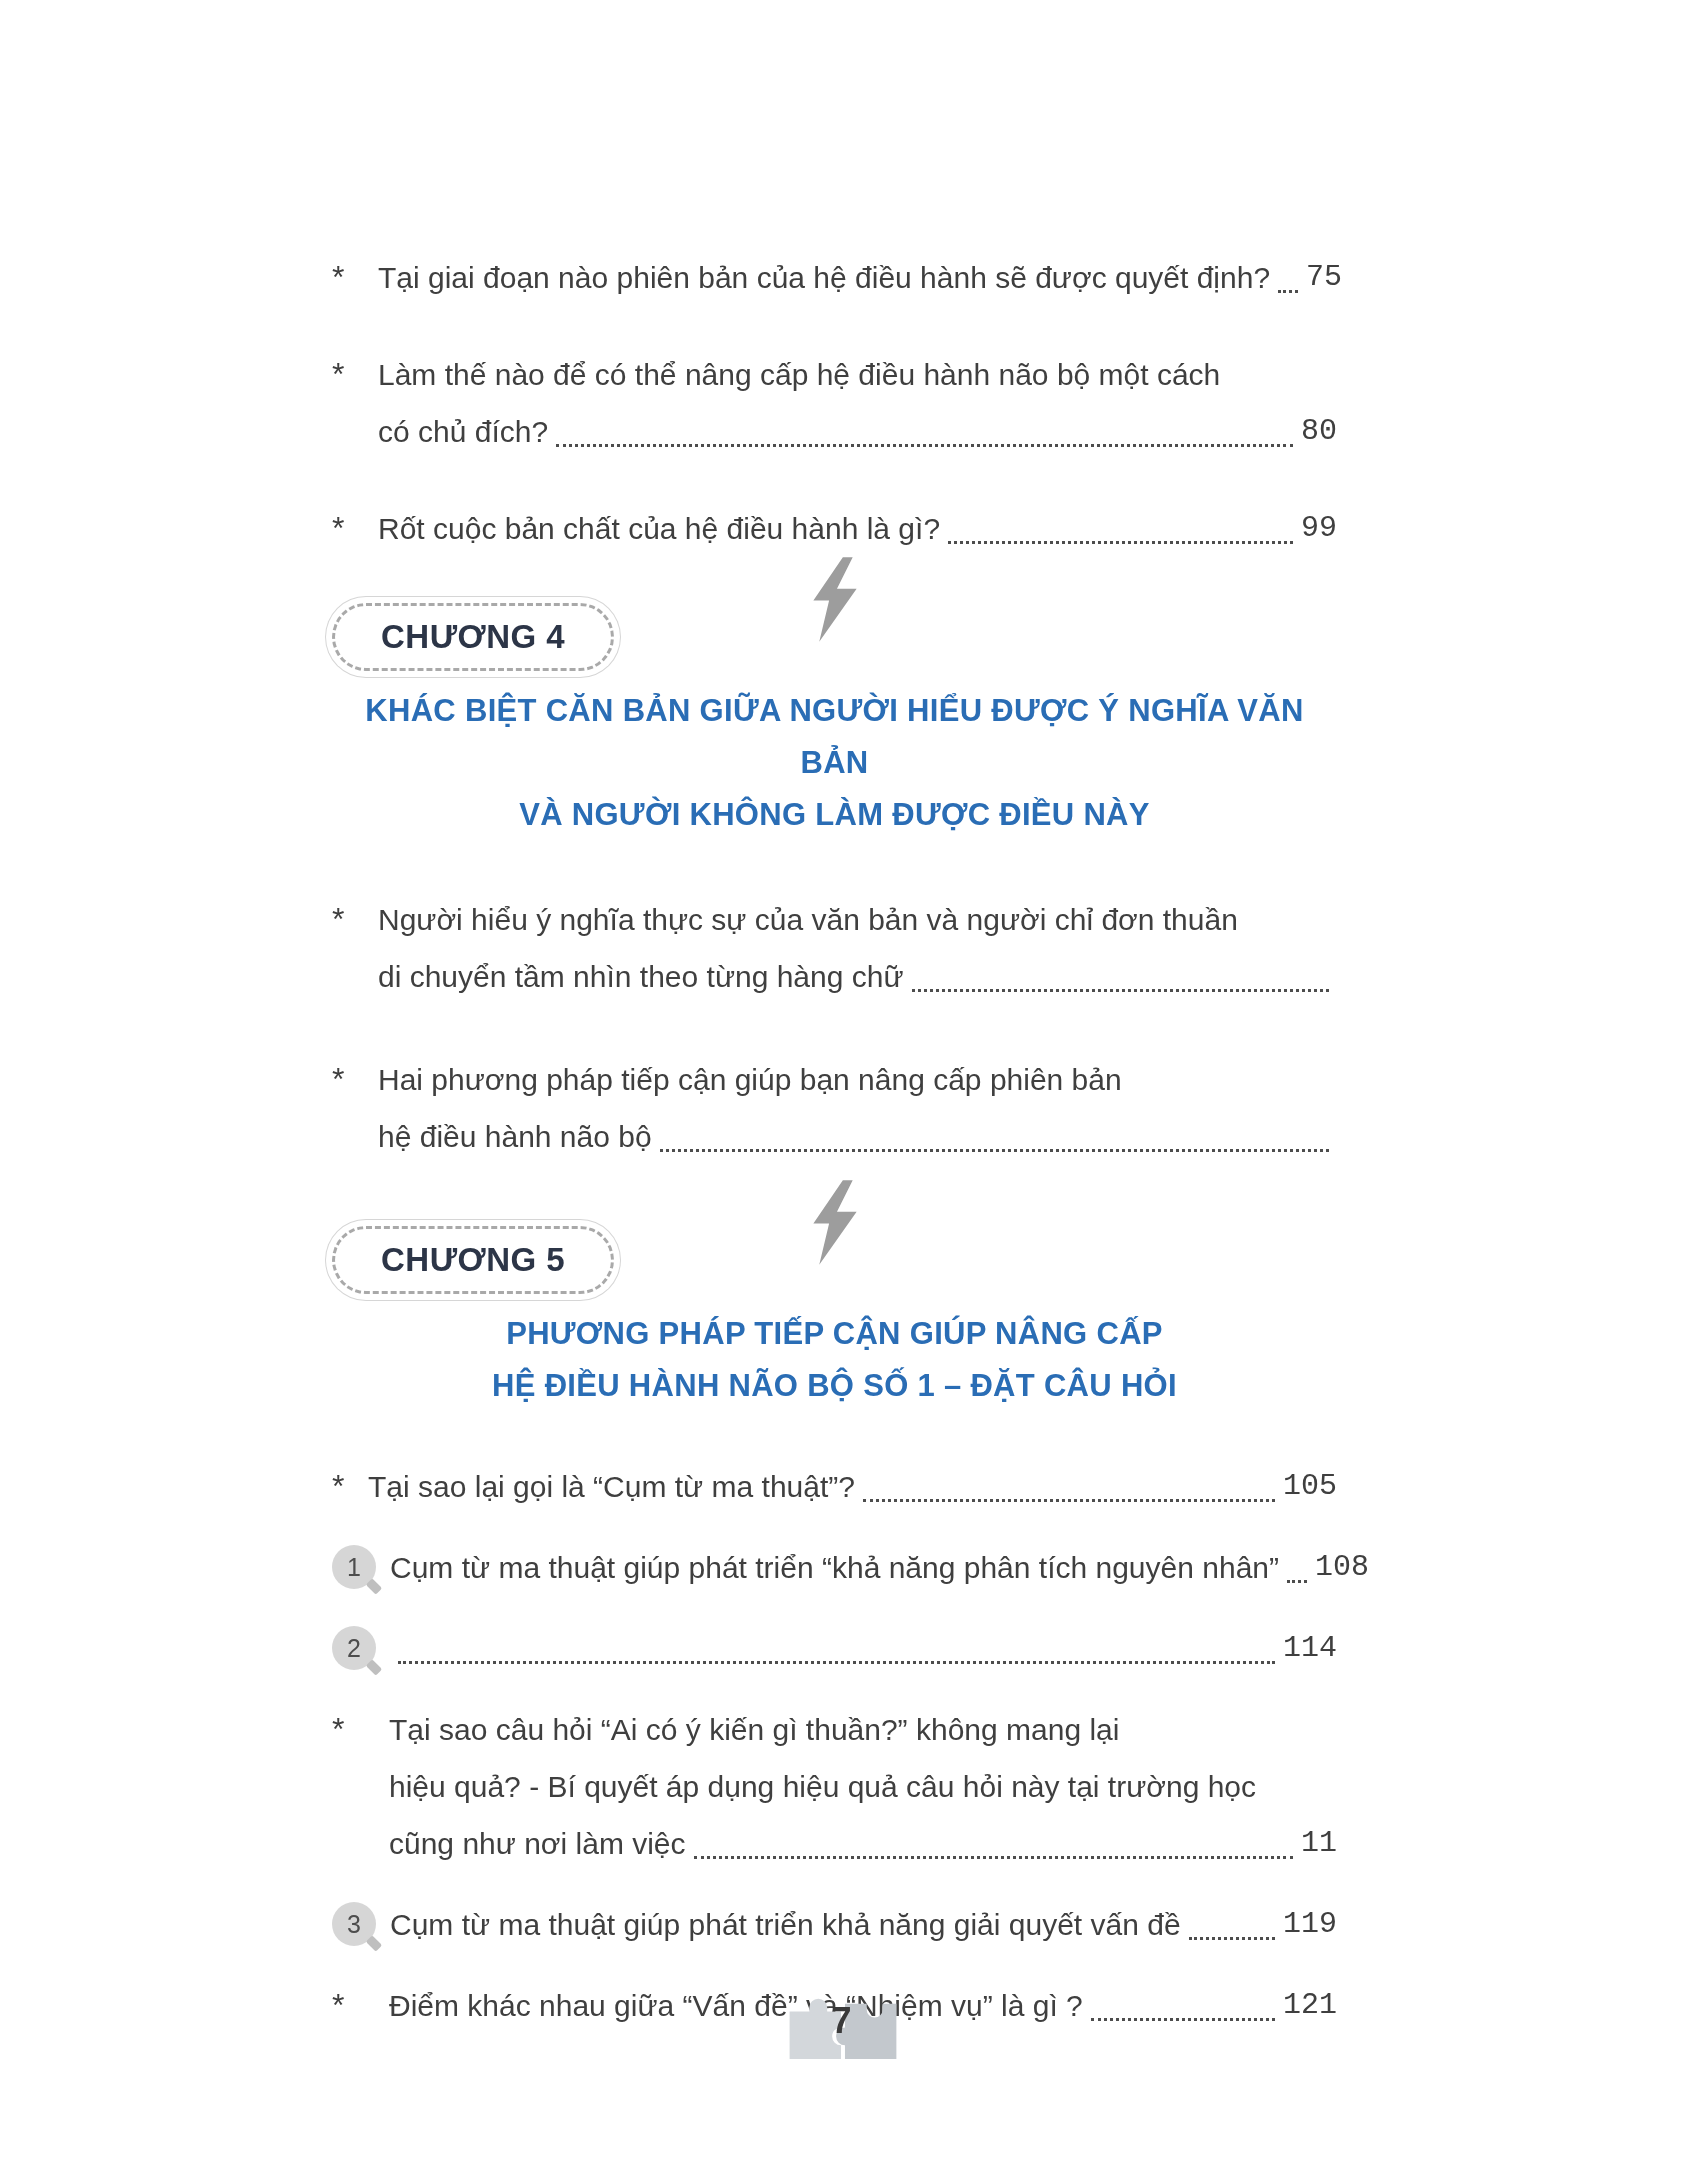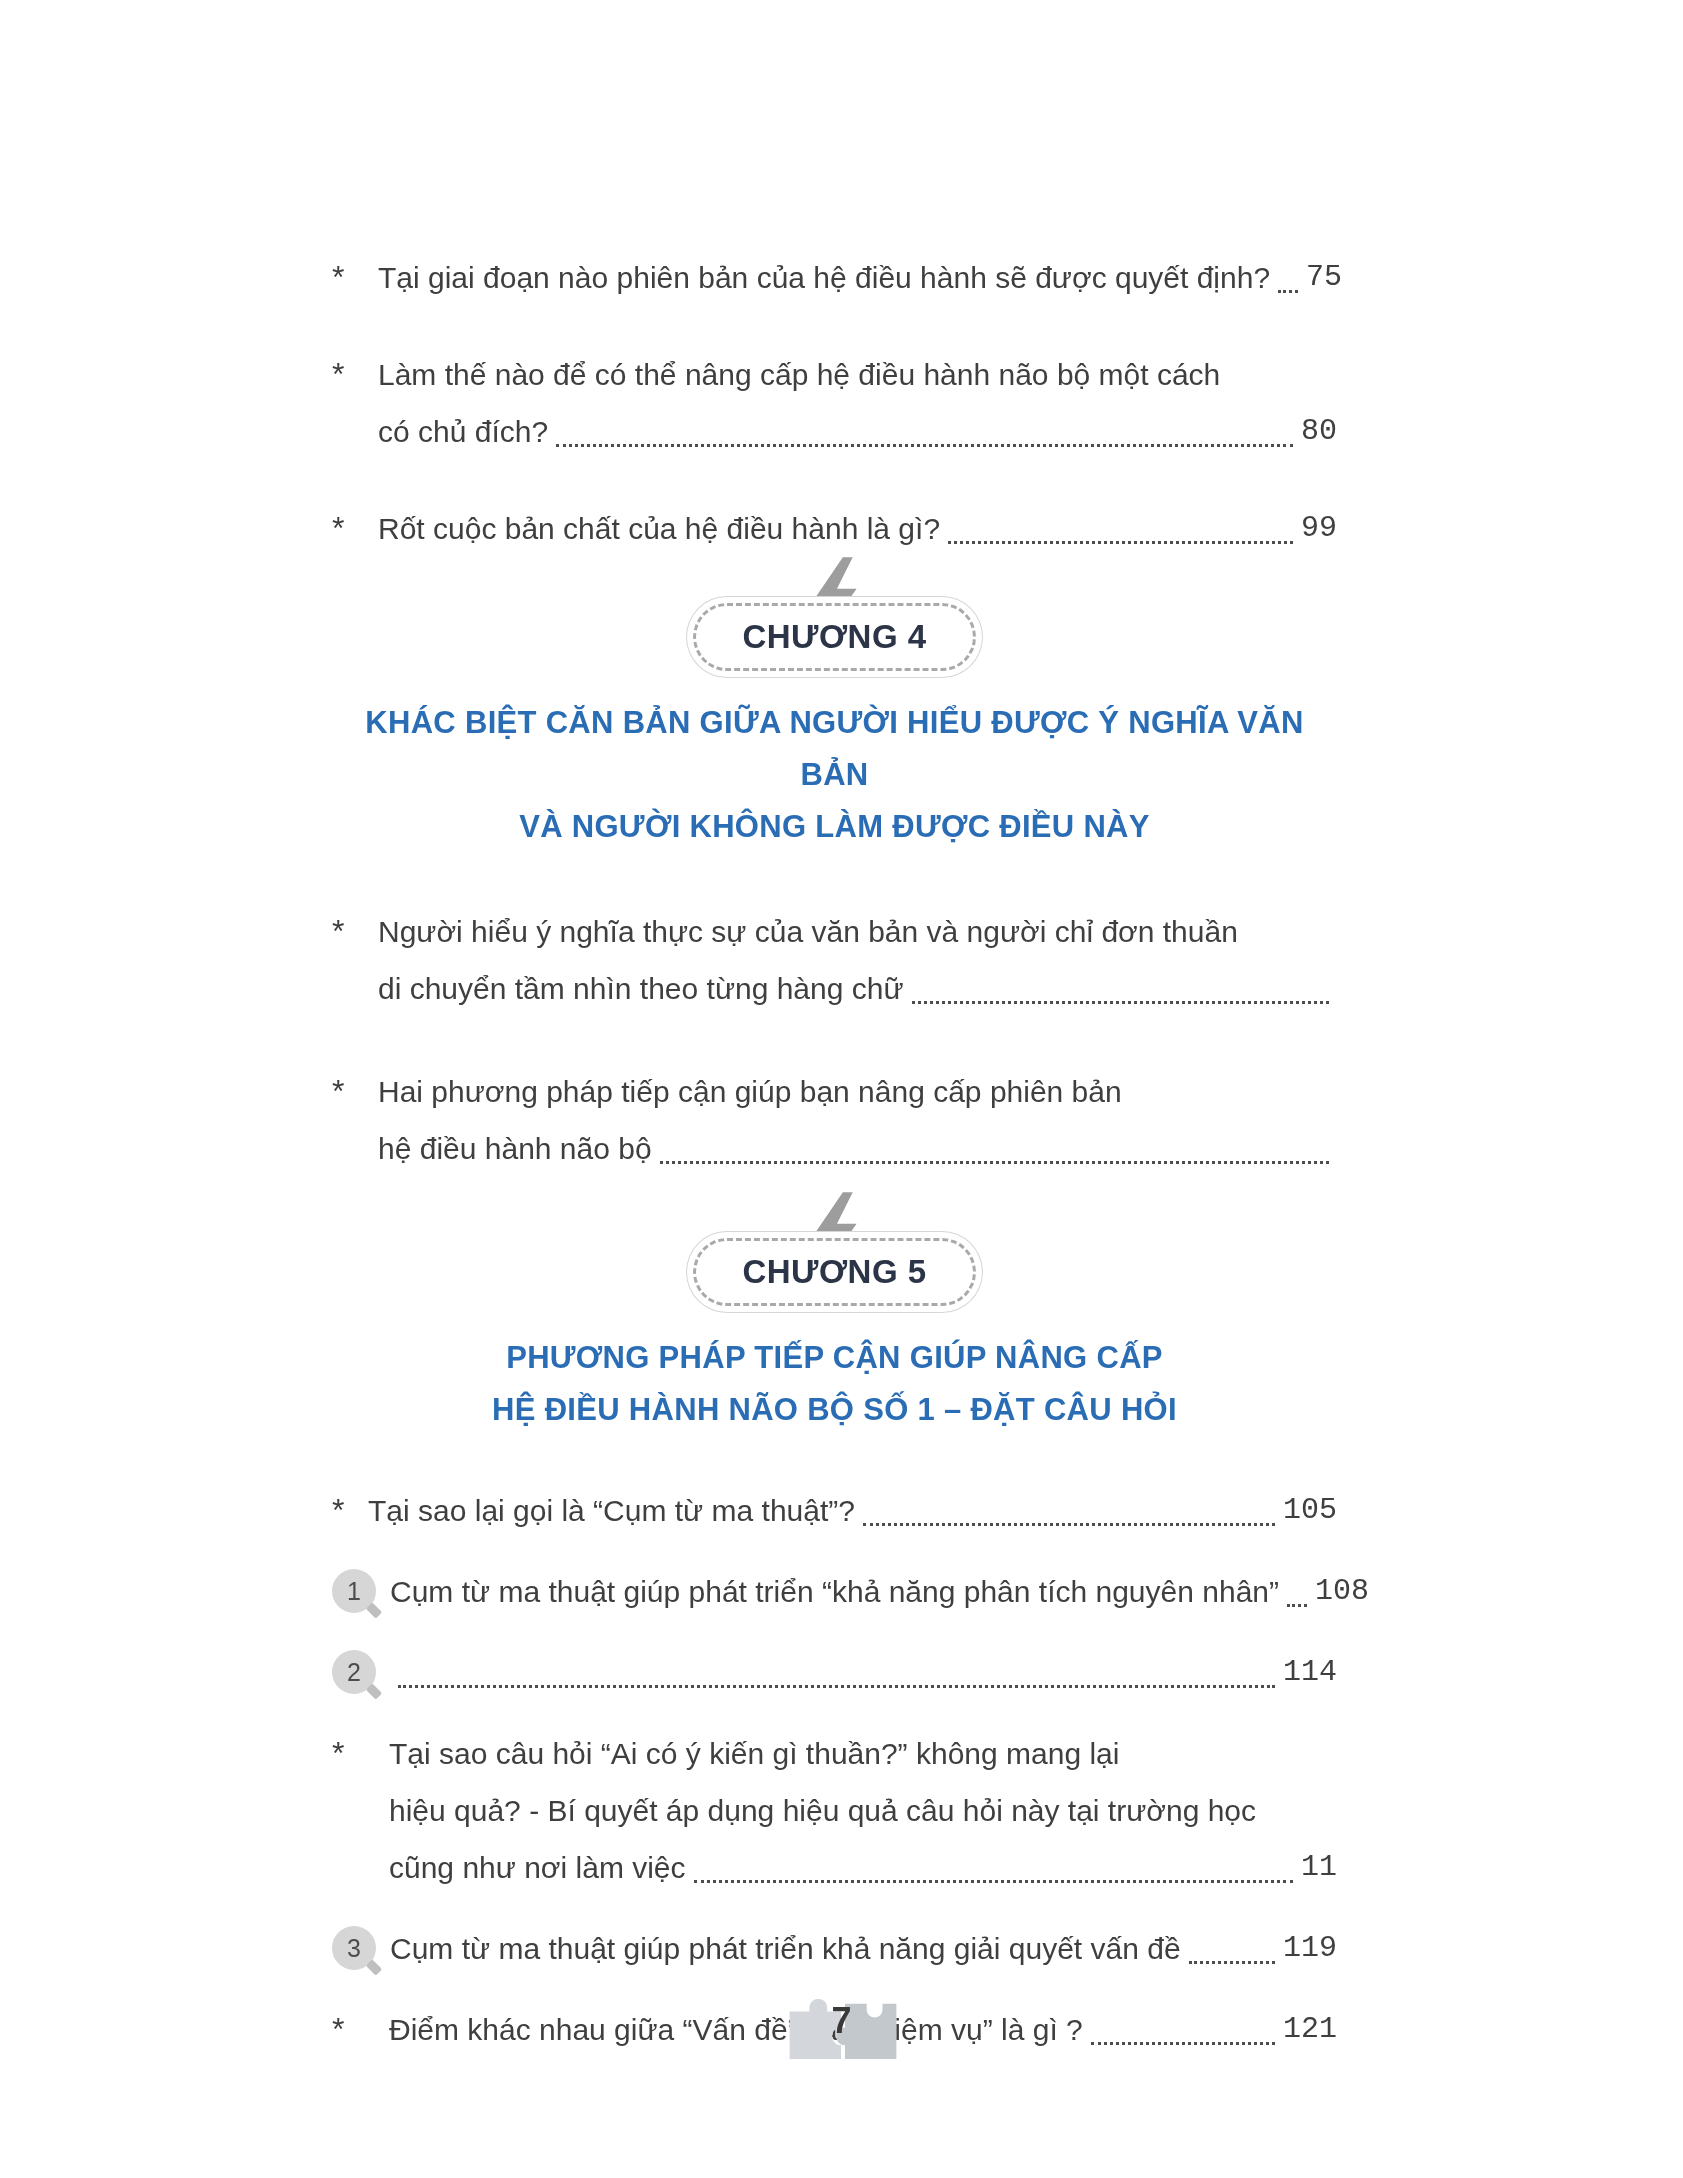--- a/index.html
+++ b/index.html
@@ -32,21 +32,21 @@
     margin:0 8px;
     align-self:flex-end;
     transform:translateY(-13px);
     min-width:20px;
   }
   .pg { white-space:nowrap;font-family:Liberation Mono, monospace; }
   .mb-intro { margin-bottom:40px; }
   .mb-c4 { margin-bottom:46px; }
   .mb-c5 { margin-bottom:24px; }
 
-  .chapter-head { text-align:center; position:relative; }
+  .chapter-head { text-align:left; position:relative; }
   .chapter-head .bolt {
     position:absolute; left:50%; top:-46px;
     transform:translateX(-50%);
     z-index:0;
   }
   .badge {
     position:relative; z-index:1;
     display:inline-block;
     background:#ffffff;
     border:3px dashed #a9a9a9;
@@ -55,21 +55,21 @@
     padding:12px 46px;
     font-size:33px;
     font-weight:bold;
     color:#2c3547;
     letter-spacing:0.5px;
   }
   .head-c4 { margin-top:46px; }
   .head-c5 { margin-top:61px; }
 
   .chapter-title {
-    margin-top:26px;
+    margin-top:14px;
     text-align:center;
     font-size:31px;
     font-weight:bold;
     line-height:52px;
     color:#2a6db5;
     letter-spacing:0.3px;
   }
   .items-c4 { margin-top:50px; }
   .items-c5 { margin-top:46px; }
 

